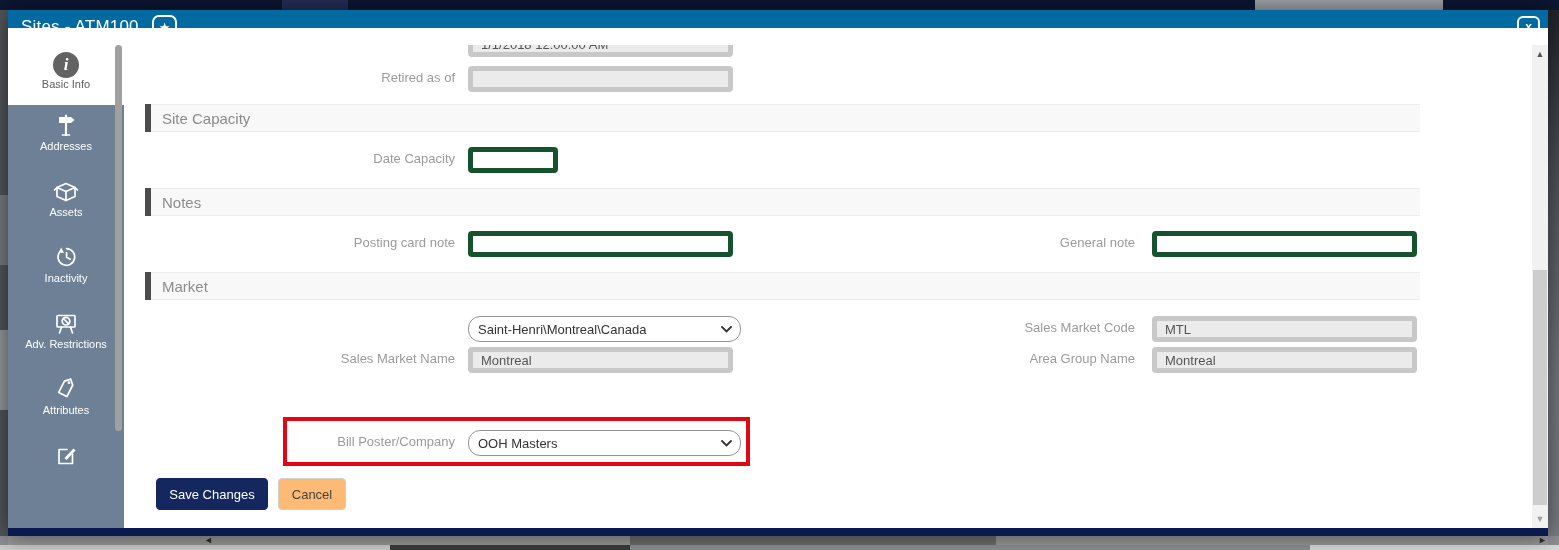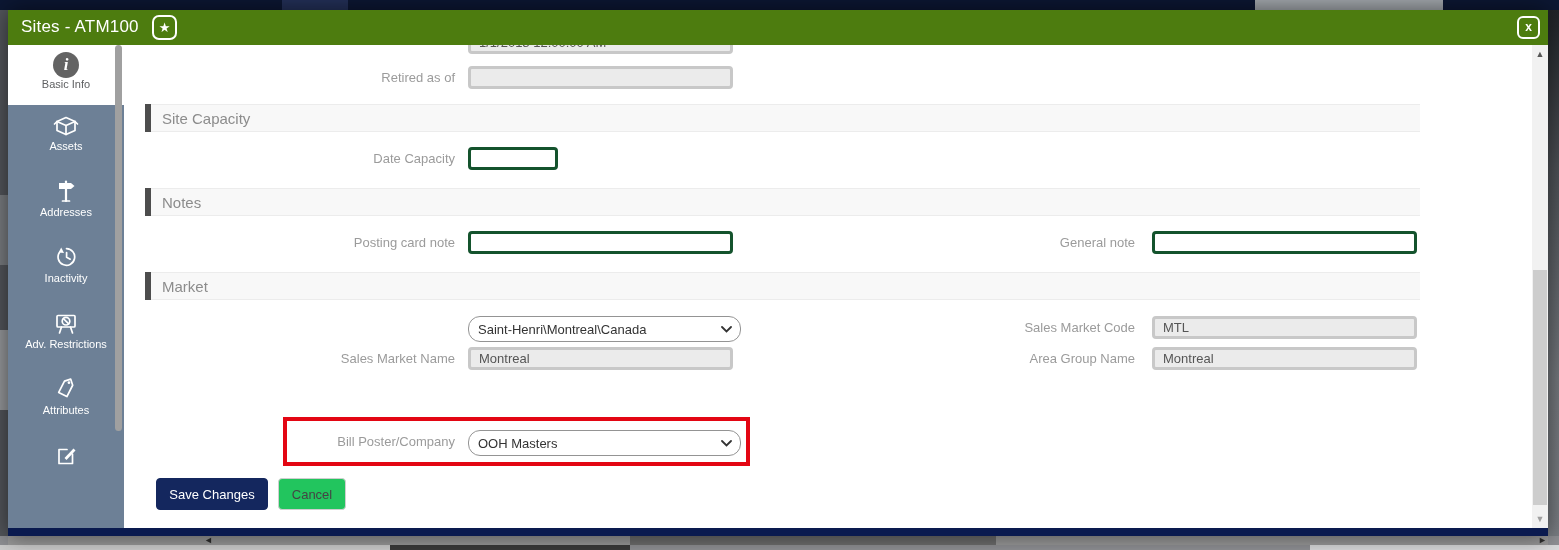--- a/index.html
+++ b/index.html
@@ -19,21 +19,21 @@
   .bg-hthumb    { position:absolute; left:622px; top:0; width:366px; height:9px; background:#6e6e6e; }
   .hs-arrow     { position:absolute; top:-1px; font-size:9px; color:#2e2e2e; line-height:10px; }
   .bg-bottomrow { position:absolute; left:0; top:545px; width:1559px; height:5px; background:#8f9094; }
   .bg-bottomrow .b1{ position:absolute; left:0; width:390px; height:5px; background:#cccccc; }
   .bg-bottomrow .b2{ position:absolute; left:390px; width:240px; height:5px; background:#3b3b3b; }
   .bg-bottomrow .b3{ position:absolute; left:1310px; width:249px; height:5px; background:#d9dadb; }
 
   
   #modal { position:absolute; left:8px; top:10px; width:1540px; height:526px; background:#ffffff;
            box-shadow:0 0 22px rgba(0,0,0,.55); }
-  .titlebar { position:absolute; left:0; top:0; width:100%; height:35px; background:#4d7c0f; color:#fff; }
+  .titlebar { position:absolute; left:0; top:0; width:100%; height:18px; background:#0369a1; color:#fff; }
   .titlebar .title { position:absolute; left:13px; top:7px; font-size:17px; letter-spacing:.2px; }
   .star-btn { position:absolute; left:144px; top:5px; width:25px; height:25px; border:2px solid #fff;
               border-radius:7px; color:#fff; text-align:center; font-size:13px; line-height:21px; cursor:pointer; }
   .close-btn{ position:absolute; right:8px; top:6px; width:23px; height:23px; border:2px solid #fff;
               border-radius:6px; color:#fff; text-align:center; font-size:12px; font-weight:bold;
               line-height:19px; cursor:pointer; }
   .bottom-bar { position:absolute; left:0; bottom:0; width:100%; height:8px; background:#0a1a4f; }
 
   
   .sidebar { position:absolute; left:0; top:35px; width:116px; height:483px; background:#6d8096; overflow:hidden; }
@@ -44,35 +44,35 @@
   .info-circle { display:inline-block; margin-top:7px; width:26px; height:26px; border-radius:50%;
                  background:#636363; color:#fff; font-family:"Liberation Serif", serif; font-style:italic;
                  font-weight:bold; font-size:17px; line-height:25px; text-align:center; }
   .side-scroll { position:absolute; right:2px; top:0; width:7px; height:386px; background:#a0a0a0; border-radius:4px; }
   svg.wicon { stroke:#fff; fill:none; stroke-width:1.7; stroke-linecap:round; stroke-linejoin:round; }
 
   
   .content { position:absolute; left:116px; top:35px; width:1296px; height:483px; overflow:hidden; background:#fff; }
   .field-label { position:absolute; width:300px; text-align:right; font-size:13px; color:#9b9b9b; }
   .req { color:#e0432d; margin-right:3px; }
-  .txt { position:absolute; height:23px; border:3px solid #14532d; border-radius:4px; background:#fff;
+  .txt { position:absolute; height:23px; border:5px solid #14532d; border-radius:4px; background:#fff;
          font-size:13px; color:#444; padding:8px 8px; font-family:"Liberation Sans", sans-serif; }
   .txt.disabled { background:#ebebeb; border-color:#c8c8c8; color:#555; }
   .sec-header { position:absolute; left:21px; width:1365px; height:28px; background:#f8f8f8;
                 border:1px solid #ececec; }
   .sec-header .accent { position:absolute; left:-1px; top:-1px; width:6px; height:28px; background:#4d4d4d; }
   .sec-header .sec-title { position:absolute; left:16px; top:5px; font-size:15px; color:#8c8c8c; }
   .select { position:absolute; height:26px; border:1px solid #949494; border-radius:12px; background:#fff;
             font-size:13px; color:#333; padding:5px 24px 0 9px; cursor:pointer; }
   .select .chev { position:absolute; right:8px; top:9px; }
   .red-box { position:absolute; left:159px; top:372px; width:467px; height:49px;
              border:4px solid #e30613; pointer-events:none; }
   .btn-save { position:absolute; left:32px; top:433px; width:112px; height:32px; background:#14275e;
               color:#fff; border:1px solid #14275e; border-radius:4px; font-size:13px; cursor:pointer; }
-  .btn-cancel { position:absolute; left:154px; top:433px; width:68px; height:32px; background:#22c55e;
+  .btn-cancel { position:absolute; left:154px; top:433px; width:68px; height:32px; background:#fdba74;
                 color:#444; border:1px solid #cfcfcf; border-radius:4px; font-size:13px; cursor:pointer; }
 
   
   .vscroll { position:absolute; right:0; top:35px; width:16px; height:483px; background:#f1f1f1; }
   .vscroll .up   { position:absolute; top:4px;  left:0; width:16px; text-align:center; font-size:9px; color:#575757; }
   .vscroll .down { position:absolute; bottom:4px; left:0; width:16px; text-align:center; font-size:9px; color:#9f9f9f; }
   .vscroll .thumb{ position:absolute; left:1px; top:225px; width:14px; height:235px; background:#cdcdcd; }
 </style>
 </head>
 <body>
@@ -109,35 +109,35 @@
 
     <div class="sidebar">
 
       <div class="side-item selected">
         <span class="info-circle">i</span>
         <span class="lbl">Basic Info</span>
       </div>
 
       <div class="side-item">
         <svg class="icn wicon" viewBox="0 0 28 28">
+          <path d="M14 4.5 V24" stroke-width="2.2"></path>
+          <path d="M7 6 H19 L22.5 9 L19 12 H7 Z" fill="#fff" stroke="none"></path>
+          <path d="M10.5 24 H17.5"></path>
+        </svg>
+        <span class="lbl">Addresses</span>
+      </div>
+
+      <div class="side-item">
+        <svg class="icn wicon" viewBox="0 0 28 28">
           <path d="M5 10.5 L14 6.5 L23 10.5 L14 14.5 Z"></path>
           <path d="M5 10.5 V19.5 L14 23.5 L23 19.5 V10.5"></path>
           <path d="M14 14.5 V23.5"></path>
           <path d="M5 10.5 L2.5 13 M23 10.5 L25.5 13"></path>
         </svg>
         <span class="lbl">Assets</span>
-      </div>
-
-      <div class="side-item">
-        <svg class="icn wicon" viewBox="0 0 28 28">
-          <path d="M14 4.5 V24" stroke-width="2.2"></path>
-          <path d="M7 6 H19 L22.5 9 L19 12 H7 Z" fill="#fff" stroke="none"></path>
-          <path d="M10.5 24 H17.5"></path>
-        </svg>
-        <span class="lbl">Addresses</span>
       </div>
 
       <div class="side-item">
         <svg class="icn wicon" viewBox="0 0 28 28">
           <path d="M7.6 9.2 A8.3 8.3 0 1 0 14.5 5.7"></path>
           <path d="M9.2 4.6 L6.6 9.6 L12 9.9" fill="#fff" stroke="none"></path>
           <path d="M14.6 9.5 V14.3 L18.2 16.2"></path>
         </svg>
         <span class="lbl">Inactivity</span>
       </div>

